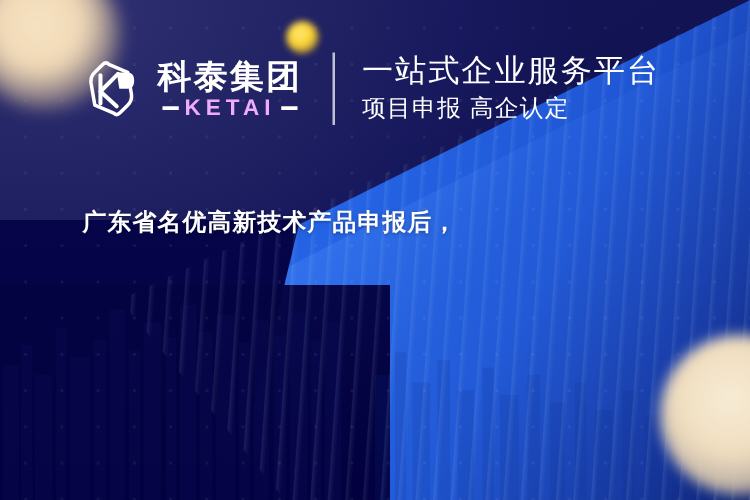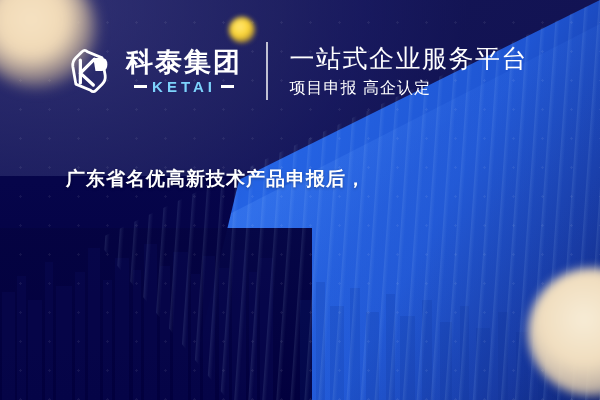--- a/index.html
+++ b/index.html
@@ -133,22 +133,22 @@
     width: 100%;
     justify-content: center;
   }
   .logo-dash {
     display: block;
     width: 13px; height: 3px;
     background: #ffffff;
     flex: none;
   }
   .logo-en {
-    color: #7dd3fc;
-    font-size: 15px;
+    color: #f0abfc;
+    font-size: 18px;
     font-weight: bold;
     letter-spacing: 4px;
     line-height: 1;
     white-space: nowrap;
   }
 
   .divider {
     width: 1.5px;
     height: 58px;
     background: rgba(255,255,255,0.72);
@@ -159,21 +159,21 @@
   .tagline { display: flex; flex-direction: column; }
   .tagline-main {
     color: #ffffff;
     font-size: 25px;
     letter-spacing: 1.5px;
     line-height: 1.15;
     white-space: nowrap;
   }
   .tagline-sub {
     color: #ffffff;
-    font-size: 16px;
+    font-size: 19px;
     letter-spacing: 1px;
     margin-top: 6px;
     line-height: 1.15;
     white-space: nowrap;
   }
 
   .headline {
     position: absolute;
     left: 66px; top: 152px;
     width: 470px;

